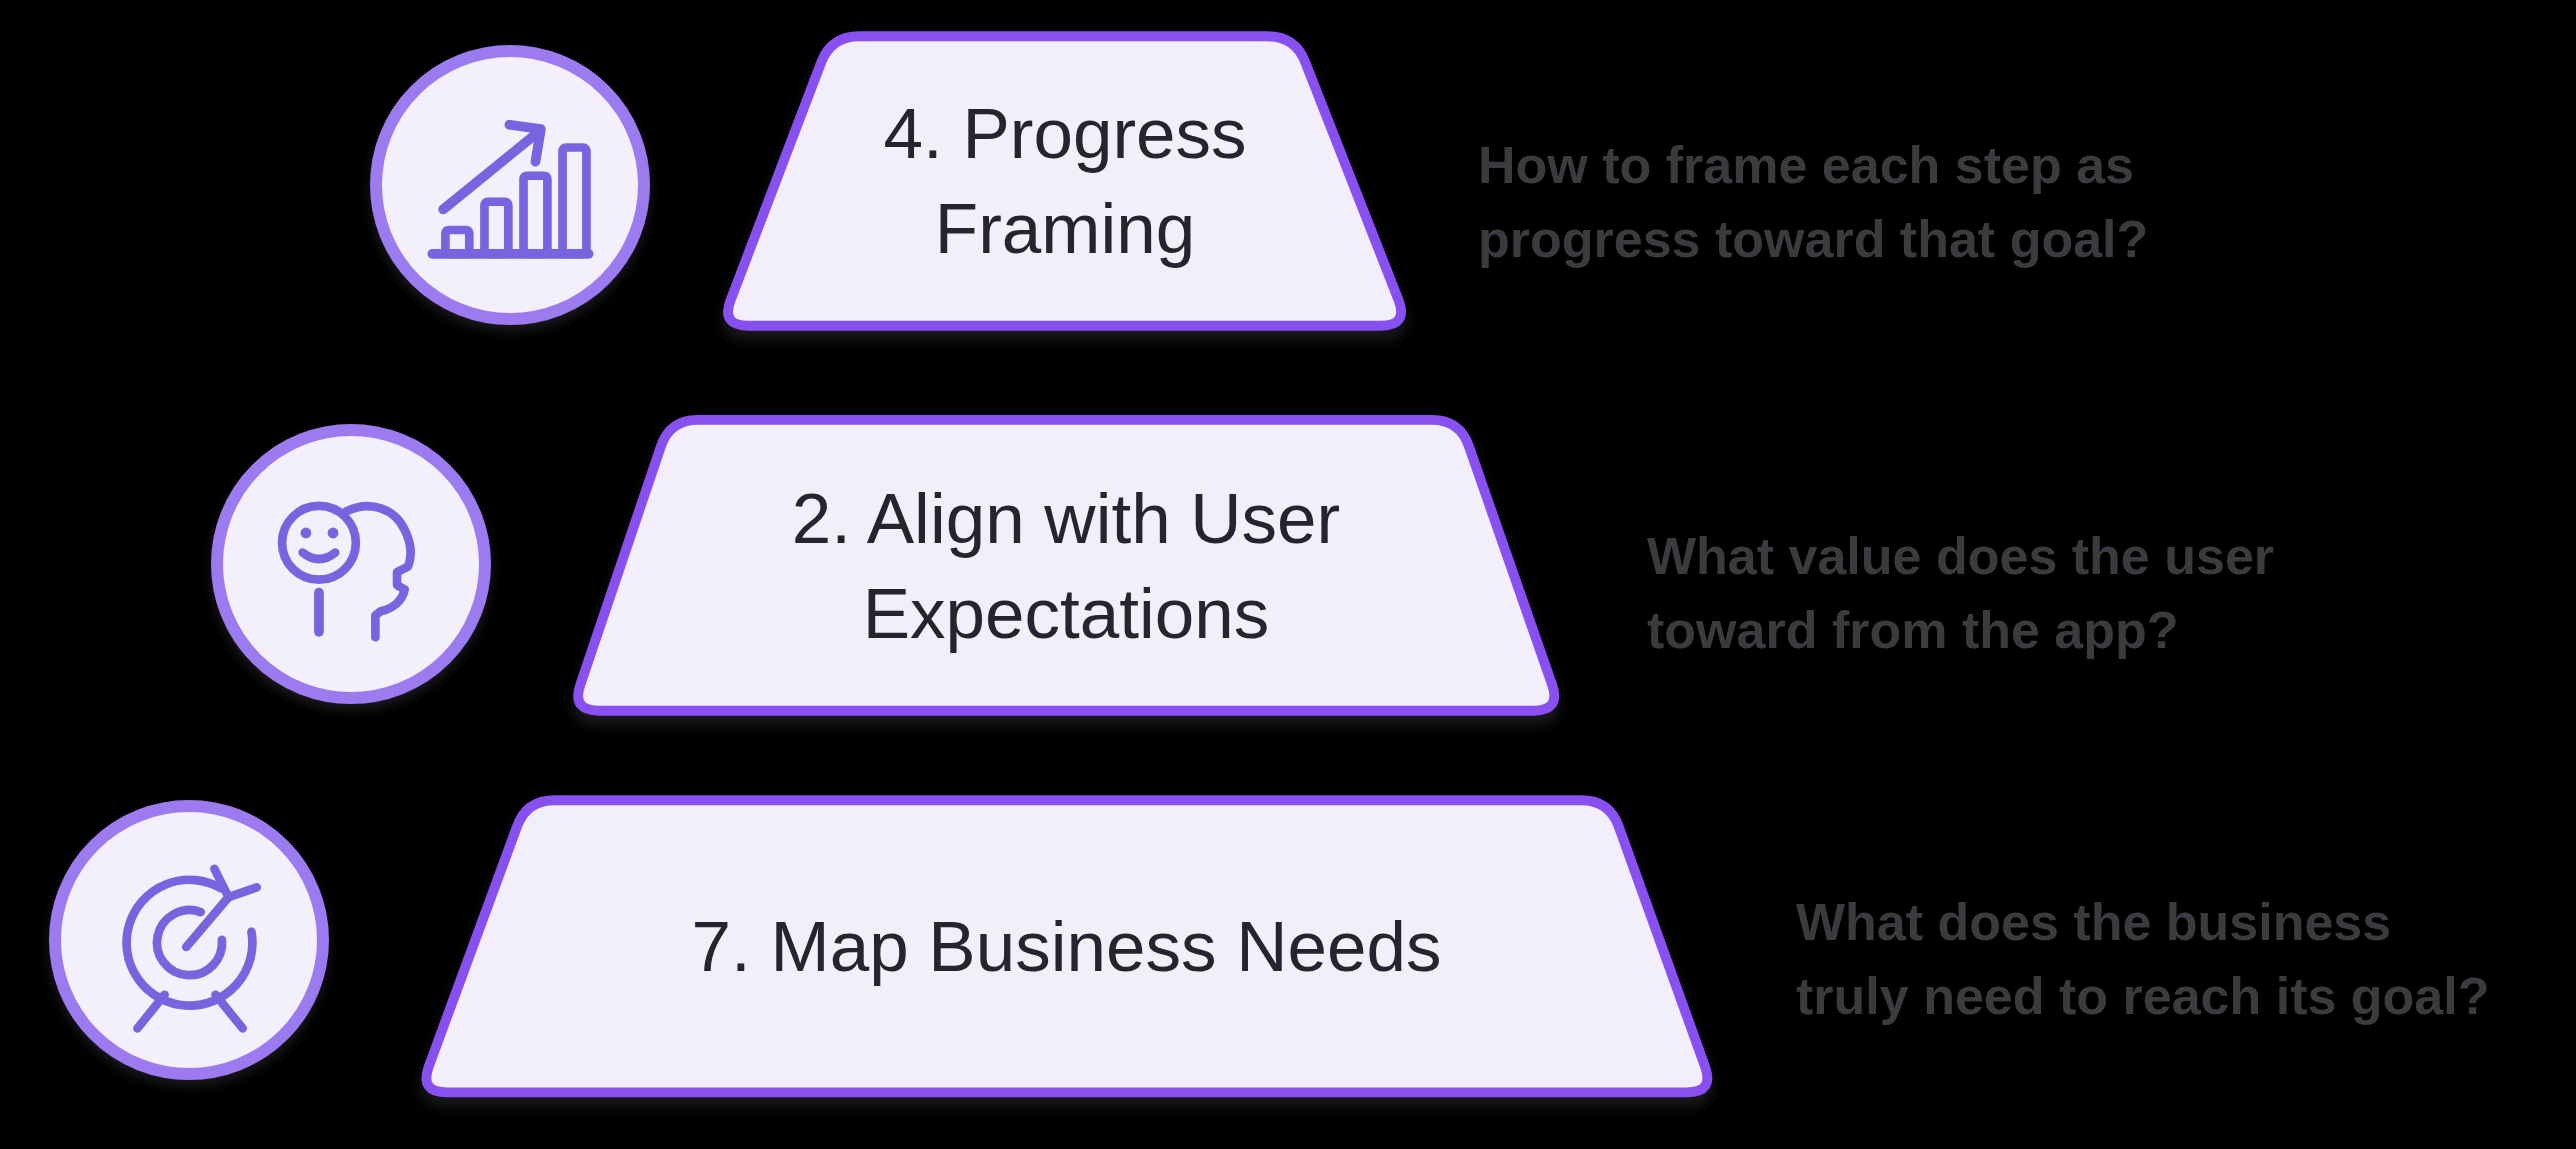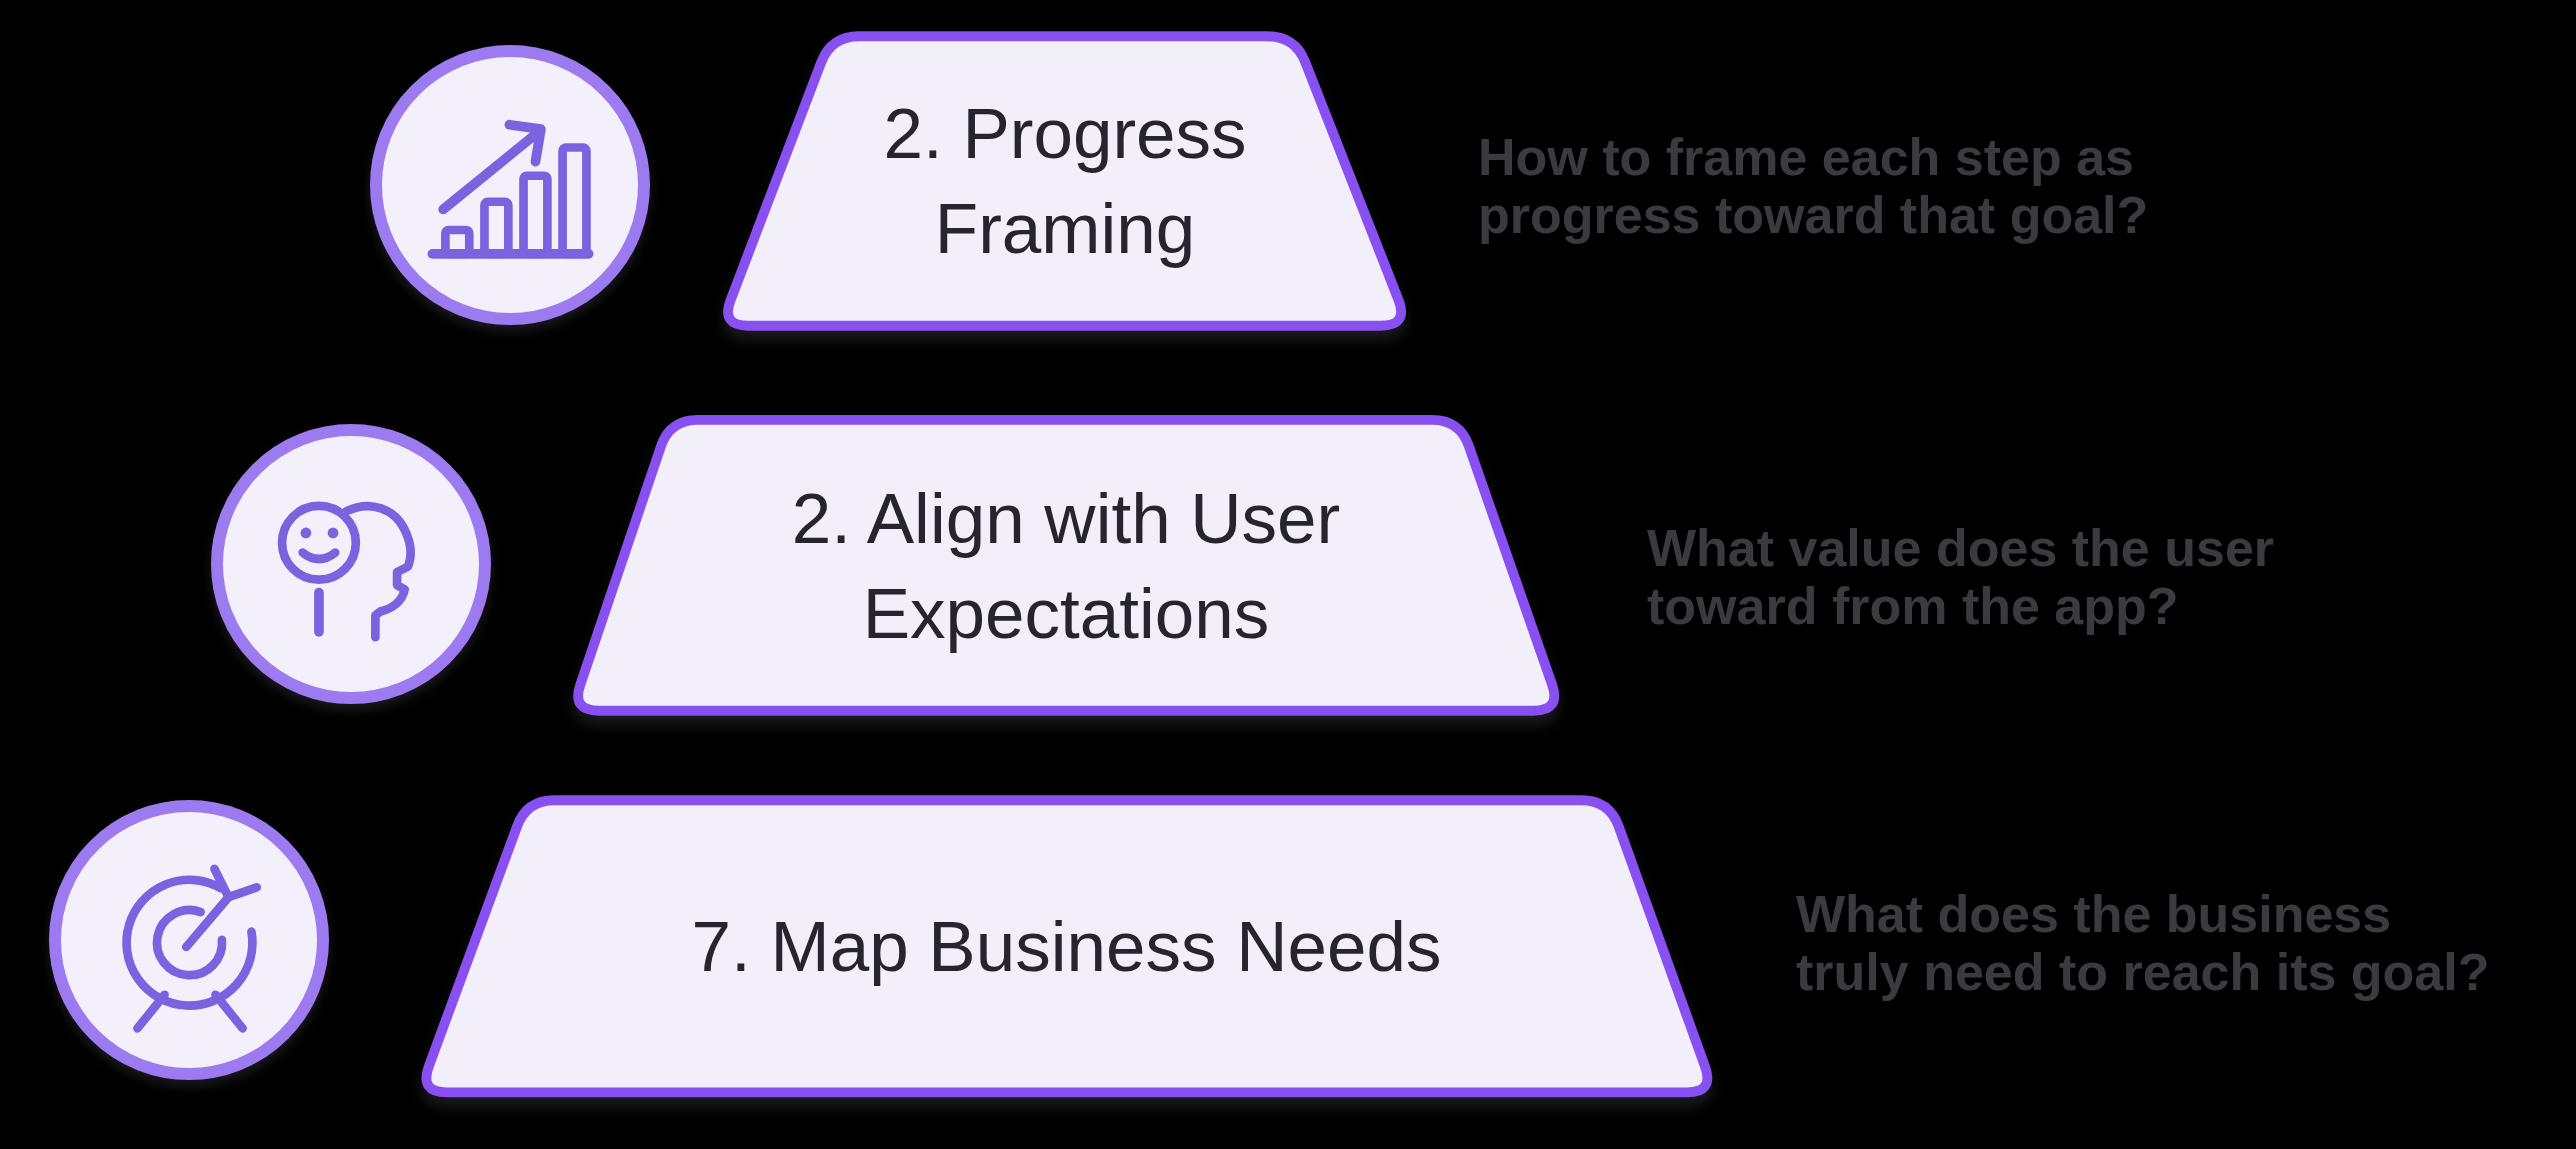--- a/index.html
+++ b/index.html
@@ -64,21 +64,21 @@
     font-size: 71px;
     line-height: 95px;
     font-weight: 400;
     color: var(--label-color, #26242C);
     letter-spacing: 0px;
   }
   .annotation {
     position: absolute;
     white-space: pre-line;
     font-size: 52px;
-    line-height: 58px;
+    line-height: 74px;
     font-weight: 700;
     color: var(--annotation-color, #3B3B3F);
     letter-spacing: 0px;
   }
 </style>
 </head>
 <body>
 
 <div id="canvas">
 
@@ -115,21 +115,21 @@
     <svg viewBox="0 0 200 200">
       <path class="icon-stroke" d="M 157.1 91.9 A 58 58 0 1 1 129 51.8"></path>
       <path class="icon-stroke" d="M 129.9 99.4 A 30 30 0 1 1 110.3 73.8"></path>
       <path class="icon-stroke" d="M97 106 L136 60"></path>
       <path class="icon-stroke" d="M123 34 L136 60 L162 51"></path>
       <path class="icon-stroke" d="M77 150 L52 181"></path>
       <path class="icon-stroke" d="M124 150 L149 181"></path>
     </svg>
   </div>
 
-  <div class="trap-label" style="left:721px; top:36px; width:688px; height:290px;">2. Progress
+  <div class="trap-label" style="left:721px; top:36px; width:688px; height:290px;">4. Progress
 Framing</div>
   <div class="trap-label" style="left:571px; top:420px; width:990px; height:291px;">2. Align with User
 Expectations</div>
   <div class="trap-label" style="left:419px; top:800px; width:1295px; height:292px;">7. Map Business Needs</div>
 
   <div class="annotation" style="left:1478px; top:128px;">How to frame each step as
 progress toward that goal?</div>
   <div class="annotation" style="left:1647px; top:519px;">What value does the user
 toward from the app?</div>
   <div class="annotation" style="left:1796px; top:885px;">What does the business

